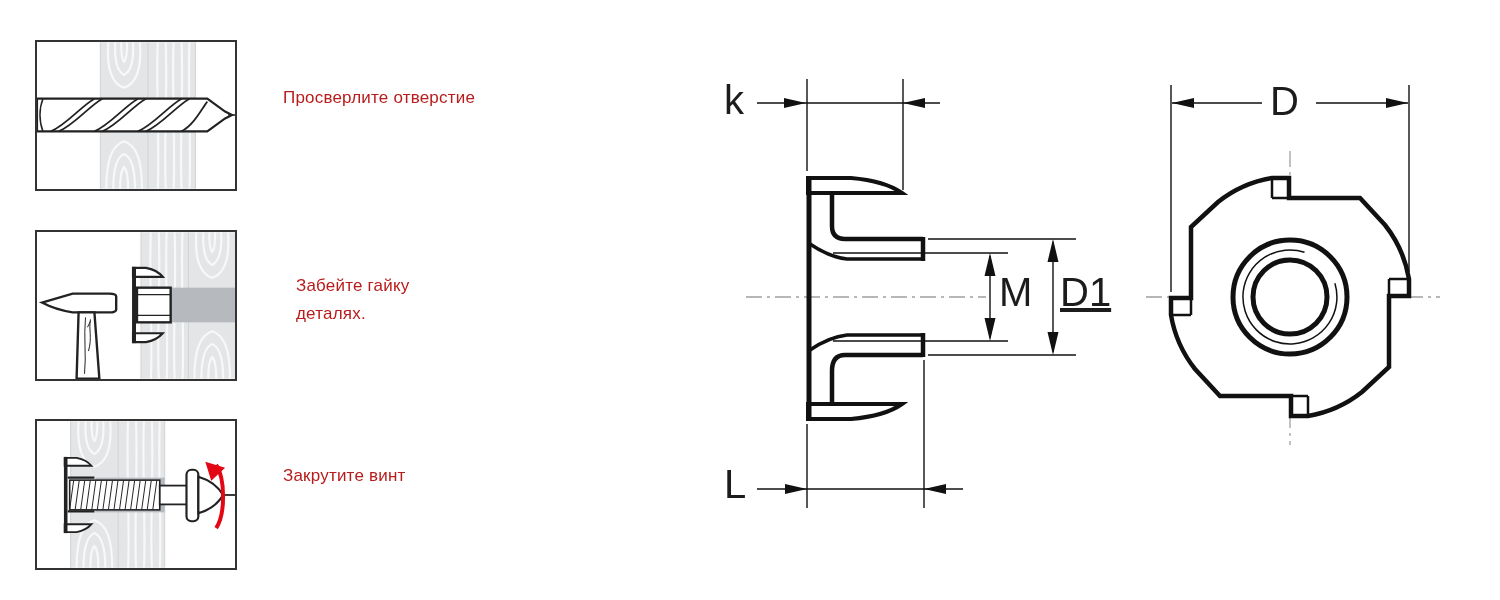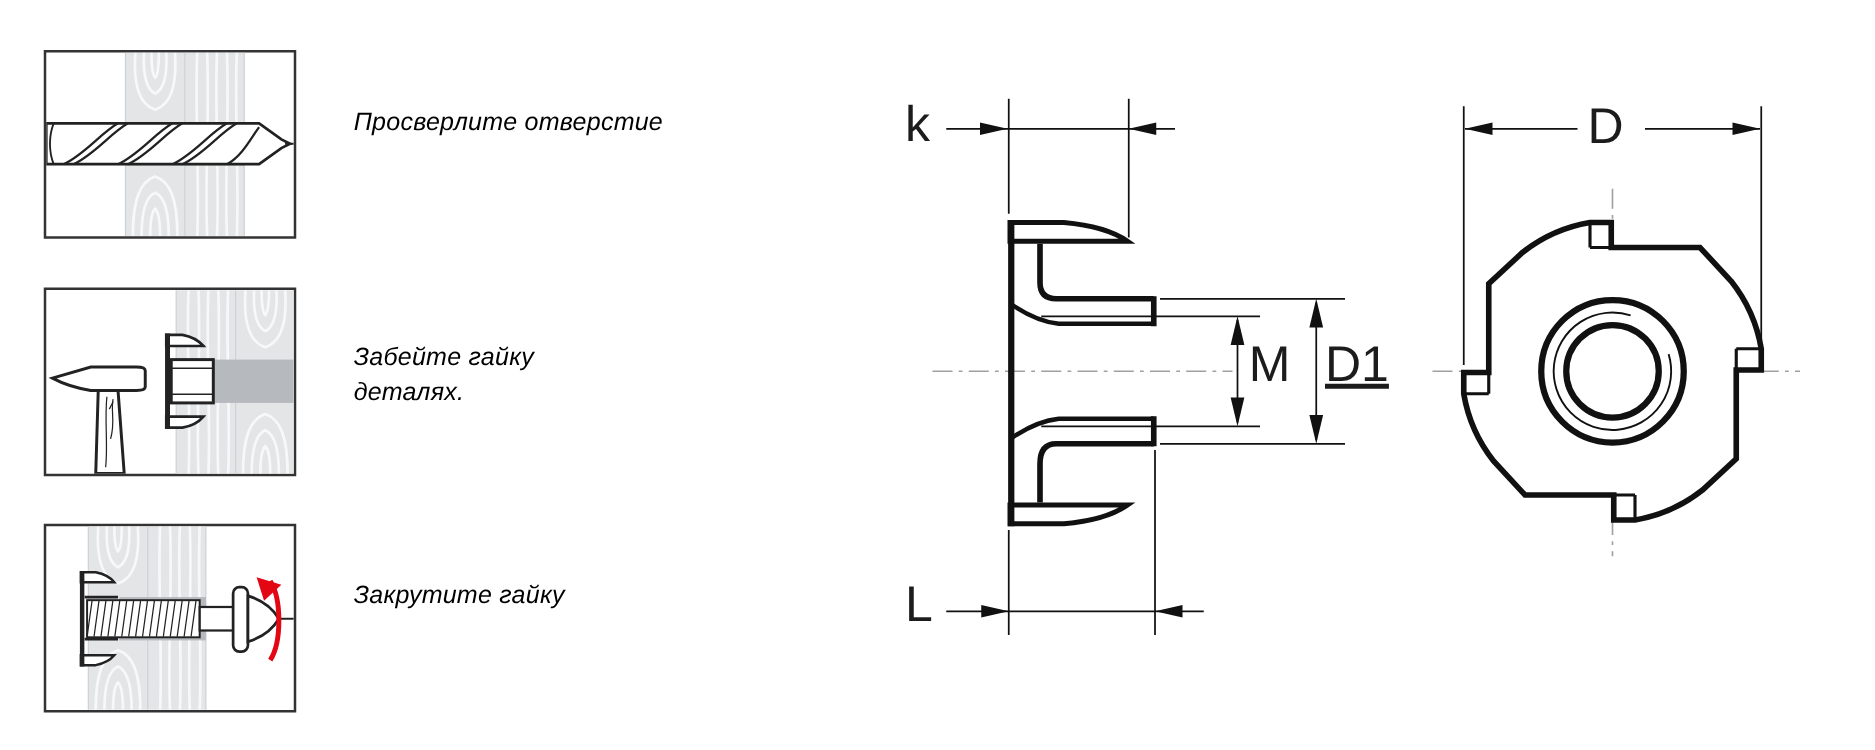--- a/index.html
+++ b/index.html
@@ -1,20 +1,20 @@
 <!DOCTYPE html>
 <html><head>
 <meta charset="utf-8">
 <style>
   html,body{margin:0;padding:0;background:#fff;}
   .canvas{position:relative;width:1500px;height:600px;background:#fff;overflow:hidden;
           font-family:"Liberation Sans",sans-serif;color:#111;}
   .step-box{position:absolute;width:198px;height:147px;border:2px solid #333;background:#fff;}
   .step-box svg{display:block;width:100%;height:100%;}
-  .step-text{position:absolute;font-size:20px;line-height:28px;color:#000000;letter-spacing:0.2px;font-style:italic;}
+  .step-text{position:absolute;font-size:17px;line-height:28px;color:#b91c1c;letter-spacing:0.2px;}
   .dim-label{position:absolute;font-size:40px;color:#1c1c1c;line-height:40px;}
   .tech-svg{position:absolute;left:0;top:0;width:1500px;height:600px;}
   .defs-holder{position:absolute;width:0;height:0;overflow:hidden;}
 </style>
 </head>
 <body>
 
 <div class="canvas">
 
   <svg class="defs-holder" aria-hidden="true">
@@ -118,26 +118,26 @@
       <g>
         <path d="M181,44 A14,37 0 0 1 181,108" stroke="#e30613" stroke-width="4" fill="none"></path>
         <polygon points="176,60 170,41 190,47" fill="#e30613"></polygon>
       </g>
     </svg>
   </div>
 
   <div class="step-text" style="left:283px;top:84px;">
     <div>Просверлите отверстие</div>
   </div>
-  <div class="step-text" style="left:283px;top:272px;">
+  <div class="step-text" style="left:296px;top:272px;">
     <div>Забейте гайку</div>
     <div>деталях.</div>
   </div>
   <div class="step-text" style="left:283px;top:462px;">
-    <div>Закрутите гайку</div>
+    <div>Закрутите винт</div>
   </div>
 
   <svg class="tech-svg" viewBox="0 0 1500 600">
 
     <g>
 
       <path d="M746,297 H986" stroke="#a0a0a0" stroke-width="1.3" stroke-dasharray="16 5 3 5" fill="none"></path>
 
       <path d="M808,178 L851,178 Q885,181 902,193 L808,193 Z" fill="#fff" stroke="#111" stroke-width="4"></path>
       <path d="M808,404 L902,404 Q885,416 851,419 L808,419 Z" fill="#fff" stroke="#111" stroke-width="4"></path>

